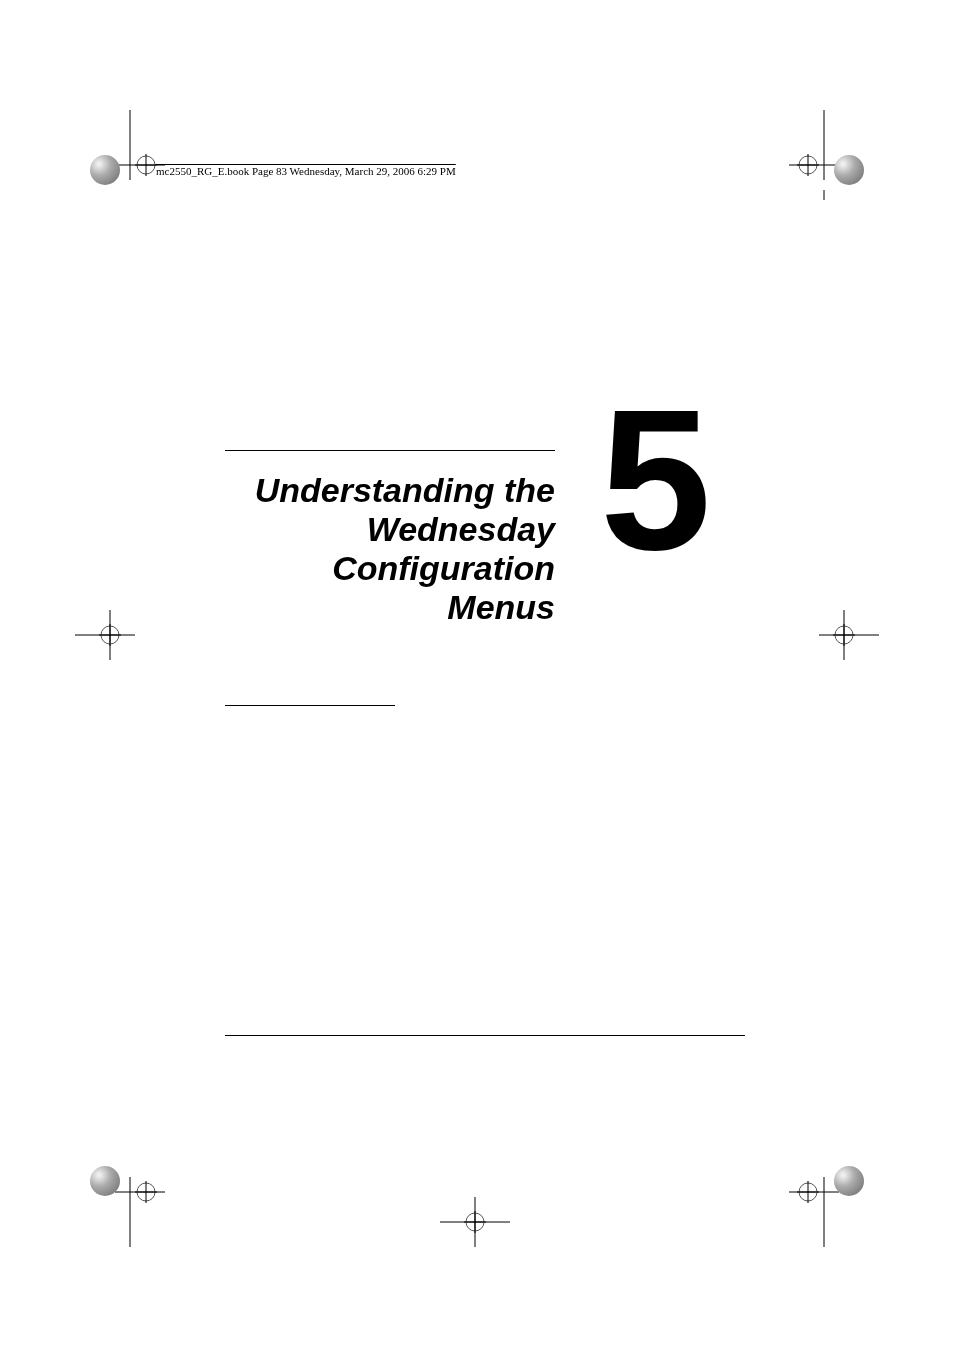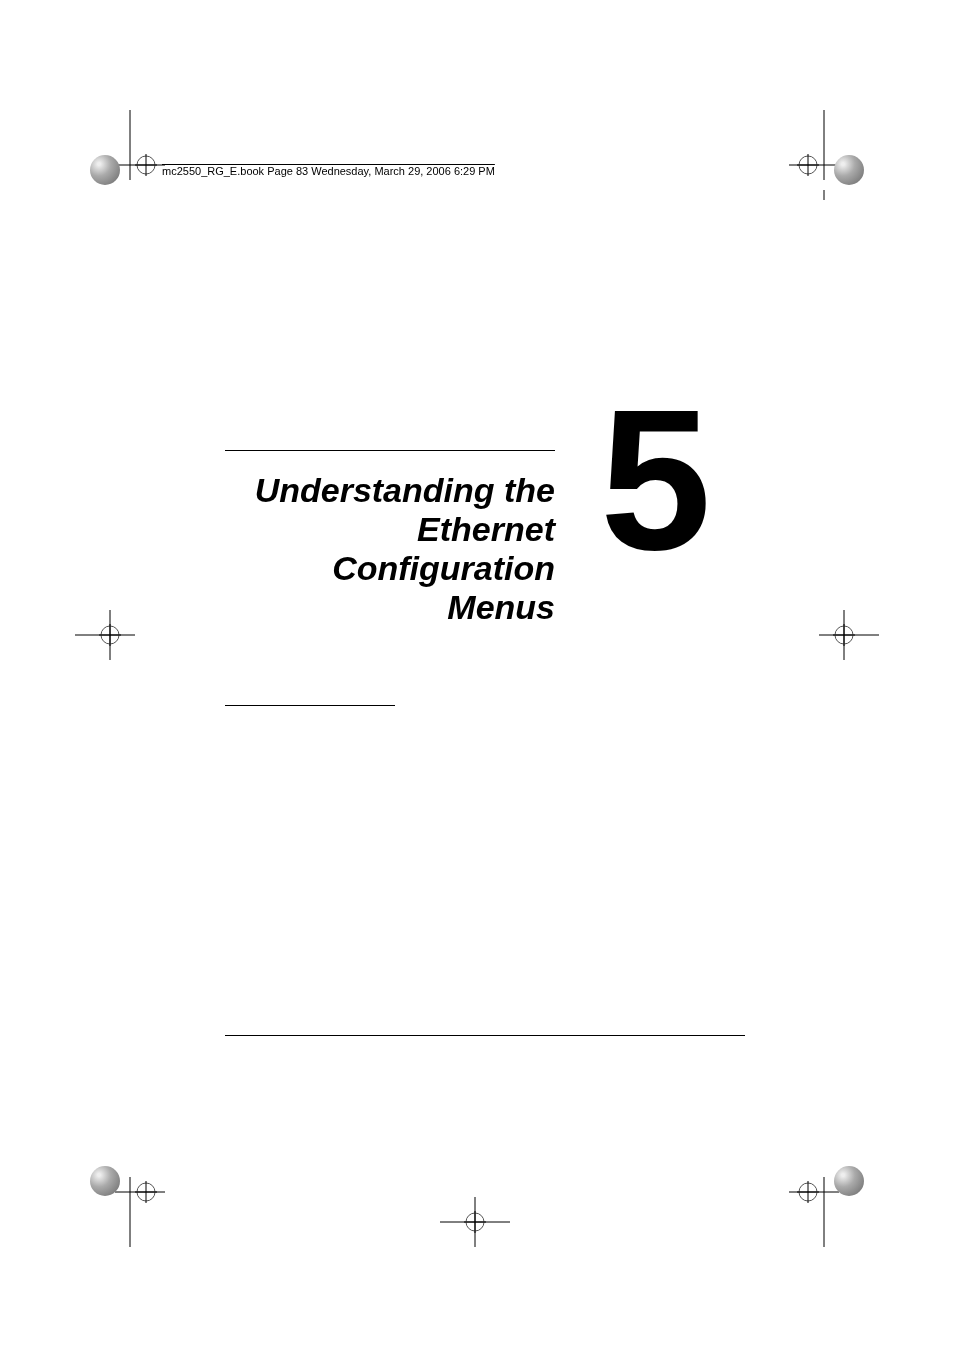--- a/index.html
+++ b/index.html
@@ -10,25 +10,25 @@
     body {
       width: 954px;
       height: 1351px;
       background: white;
       position: relative;
       font-family: Arial, Helvetica, sans-serif;
     }
     .page-header {
       position: absolute;
       top: 165px;
-      left: 162px;
+      left: 156px;
       font-size: 11px;
       color: #000;
       text-decoration: overline;
-      font-family: Liberation Sans, sans-serif;
+      font-family: Liberation Serif, serif;
     }
     .chapter-title-block {
       position: absolute;
       top: 450px;
       left: 225px;
       width: 330px;
       text-align: right;
       border-top: 1.5px solid #000;
       padding-top: 20px;
     }
@@ -125,21 +125,21 @@
       border-radius: 50%;
       background: radial-gradient(circle at 30% 30%, #eee 5%, #aaa 40%, #666 100%);
     }
   </style>
 </head>
 <body>
 
 <div class="page-header">mc2550_RG_E.book  Page 83  Wednesday, March 29, 2006  6:29 PM</div>
 
 <div class="chapter-title-block">
-  <div class="chapter-title">Understanding the Ethernet Configuration Menus</div>
+  <div class="chapter-title">Understanding the Wednesday Configuration Menus</div>
 </div>
 
 <div class="chapter-number">5</div>
 
 <div class="sub-rule"></div>
 <div class="bottom-rule"></div>
 
 <div class="crop-mark crop-mark-top-left">
   <svg width="90" height="90">
     <line x1="55" y1="0" x2="55" y2="70" class="crop-lines-v"></line>

